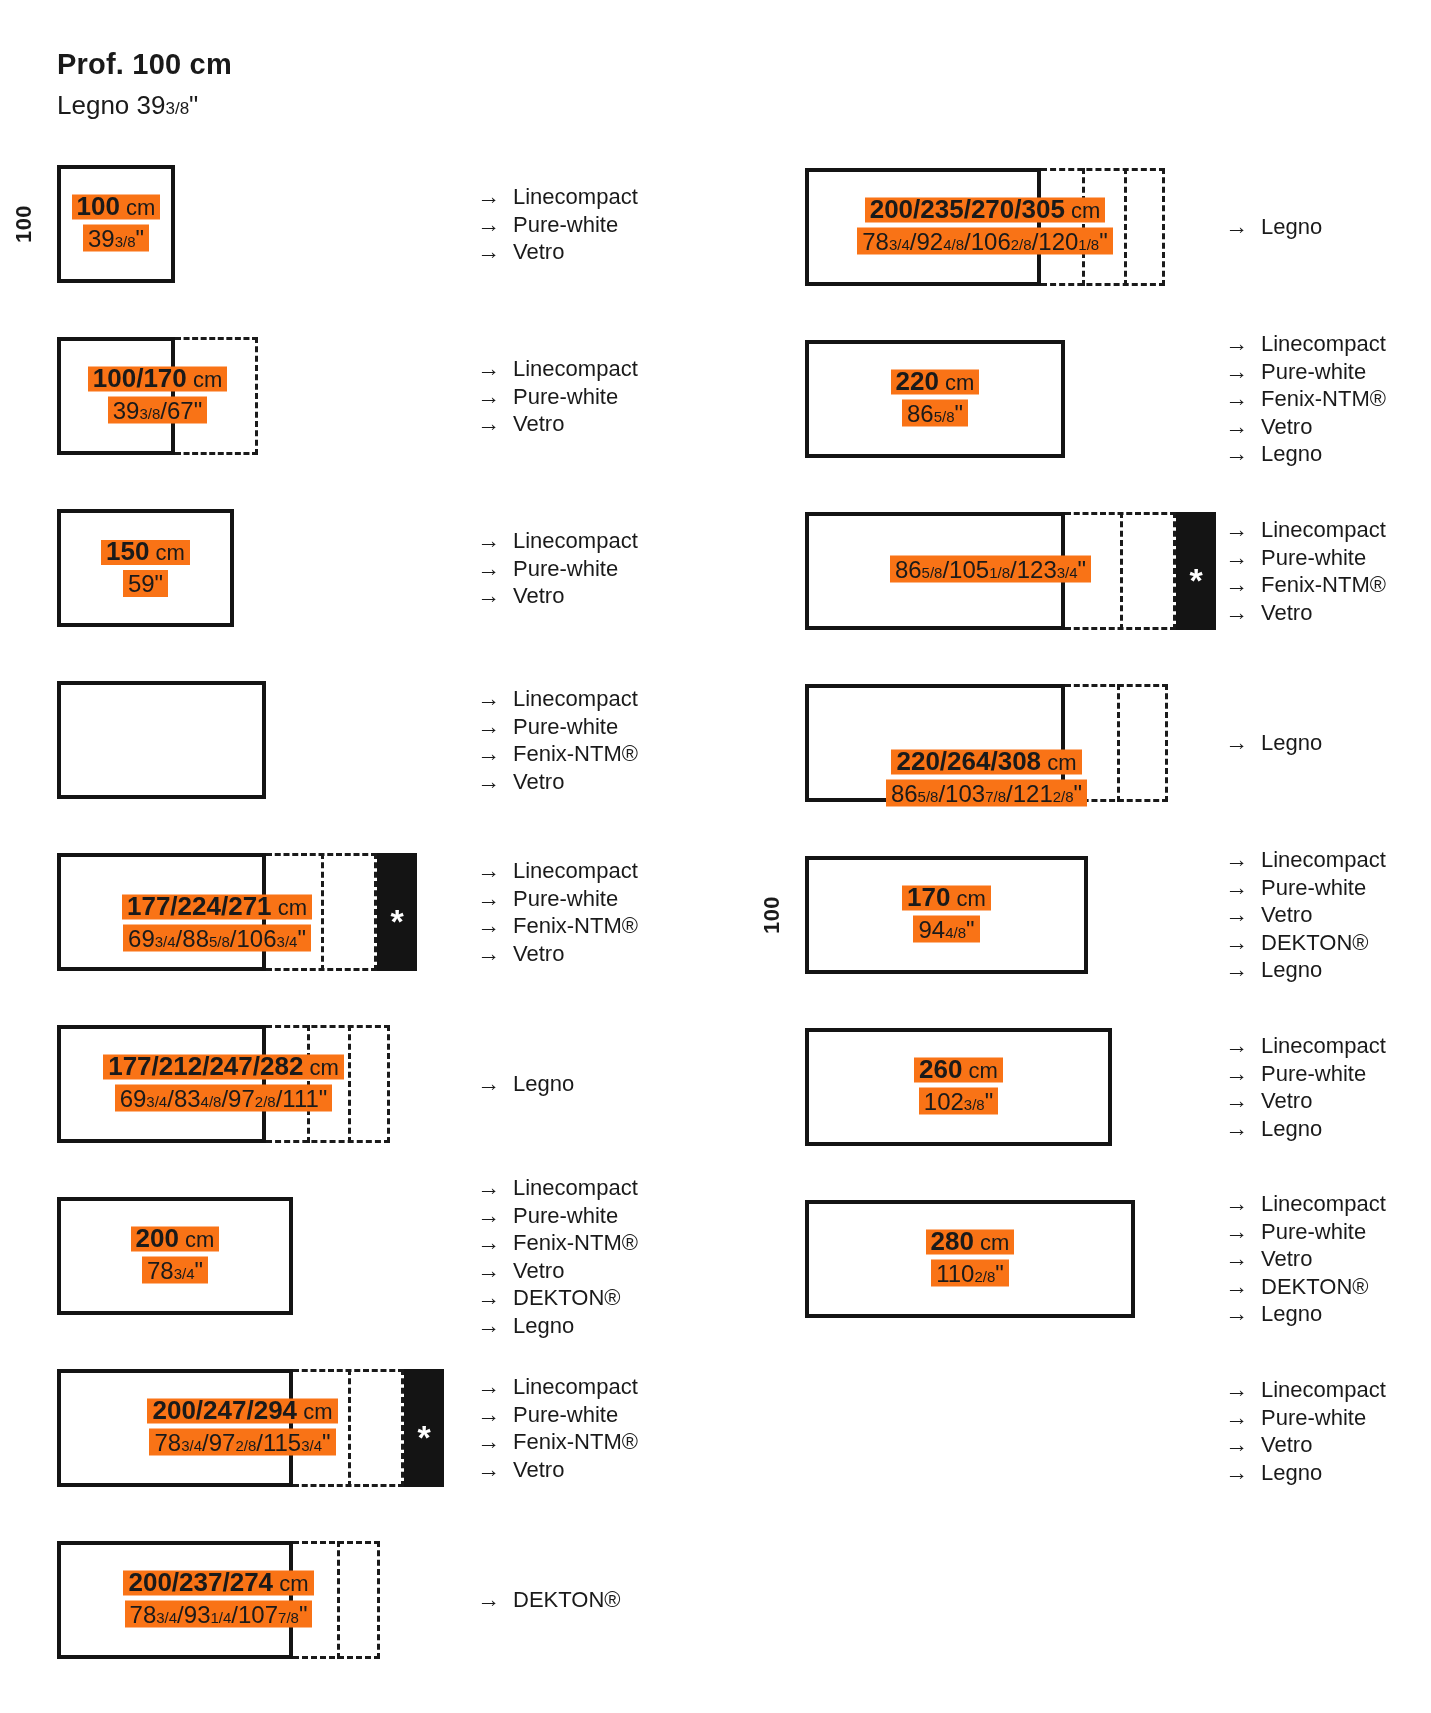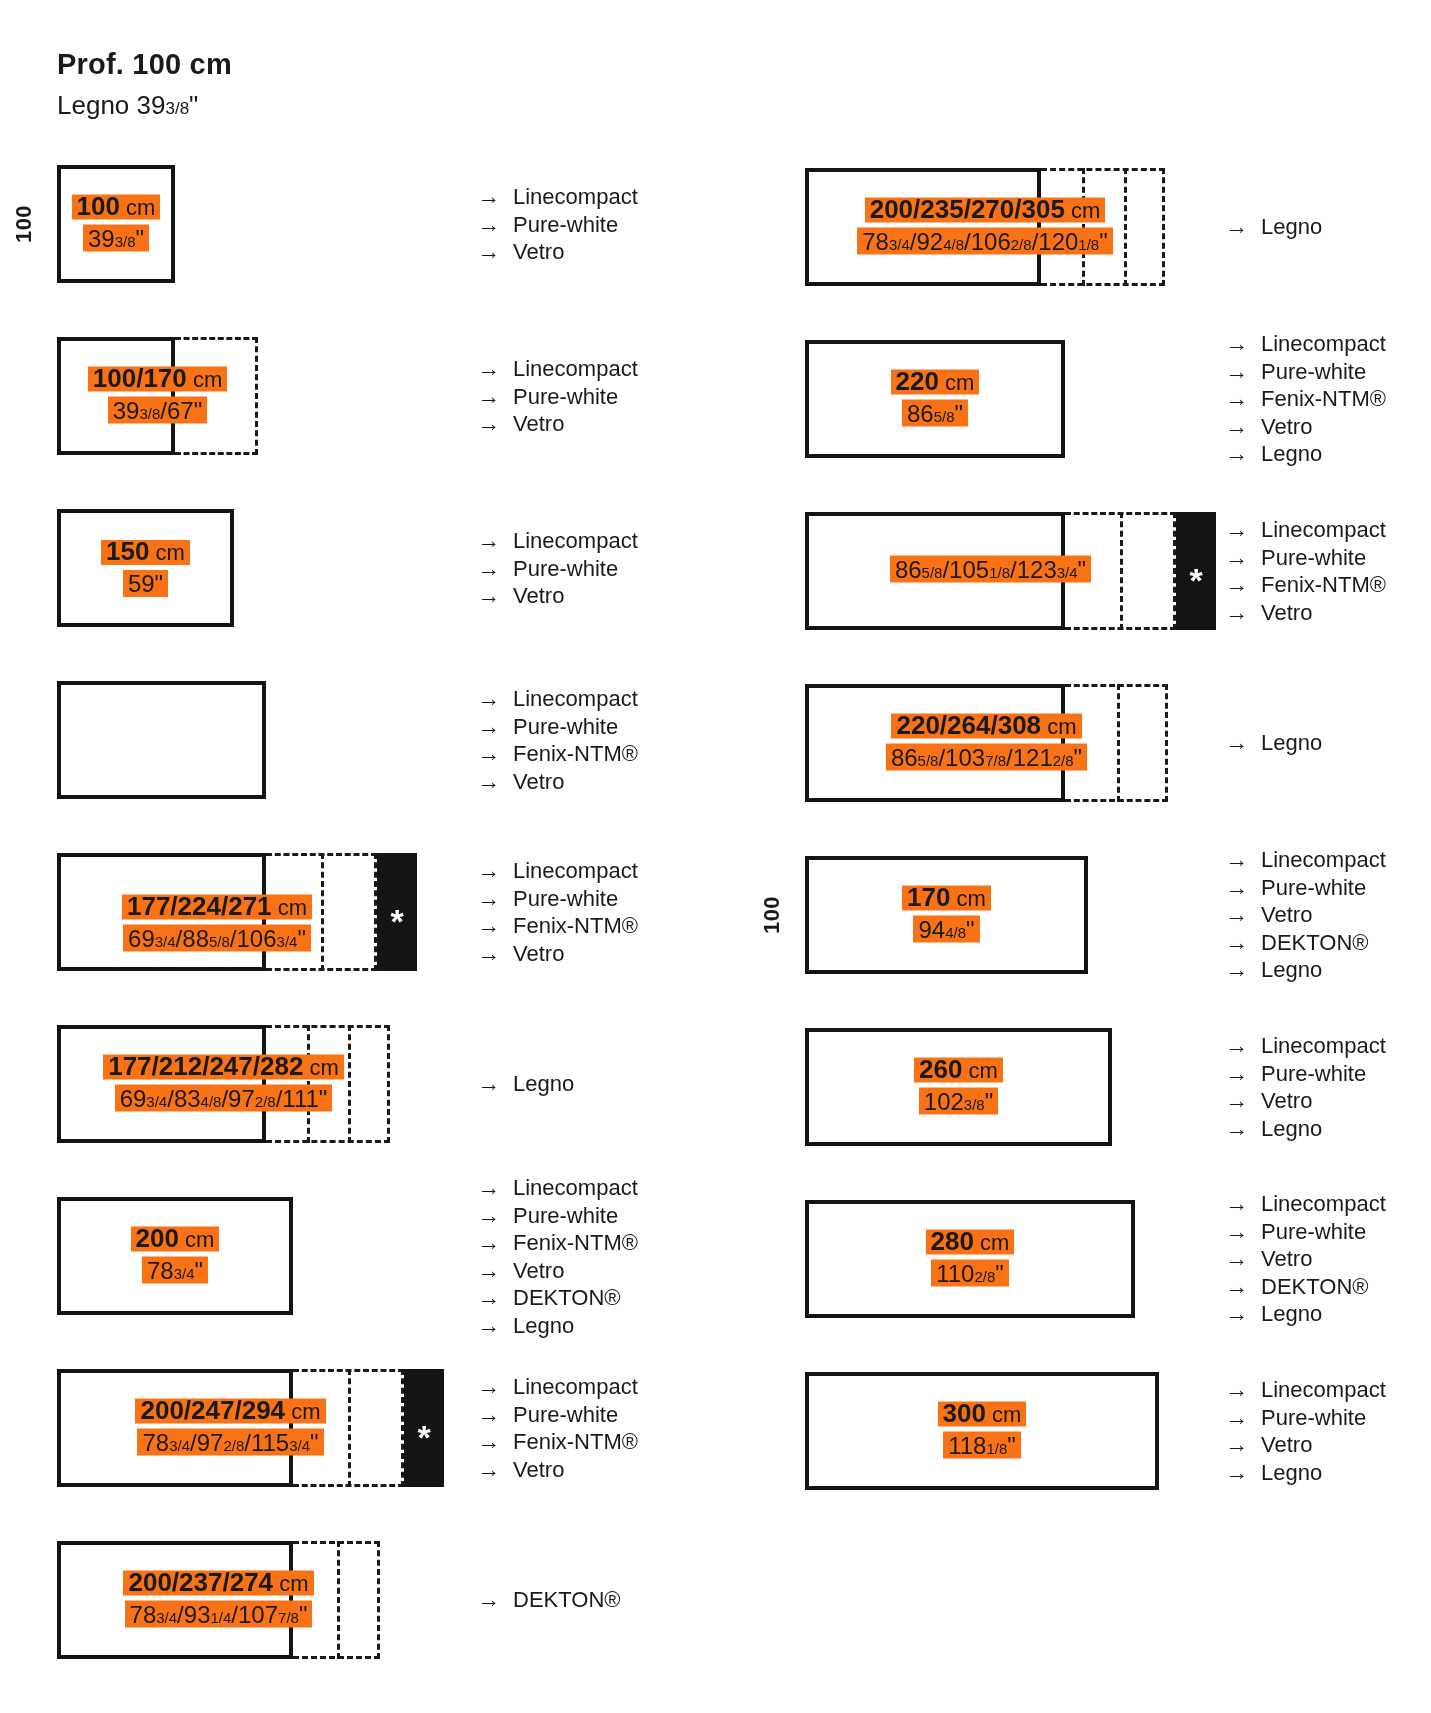--- a/index.html
+++ b/index.html
@@ -183,21 +183,21 @@
         </div>
       </div>
       <div class="row">
         <div class="figure" style="width: 387px;">
           <div class="solid-box" style="width: 236px;"></div>
           <div class="dashed-box" style="left: 236px; width: 111px;"></div>
           <div class="step-line" style="left: 291px;"></div>
           <div class="black-box" style="left: 347px; width: 40px;">
             <span class="star">*</span>
           </div>
-          <div class="fig-text" style="width: 347px;">
+          <div class="fig-text" style="width: 347px; padding-left: 12px;">
             <div class="line1"><span class="bg"><span class="sz">200/247/294</span> cm</span></div>
             <div class="line2"><span class="bg"><span>78</span><span class="f">3/4</span>/<span>97</span><span class="f">2/8</span>/<span>115</span><span class="f">3/4</span>"</span></div>
           </div>
         </div>
         <div class="mats">
           <div class="mat"><span class="arrow">→</span><span>Linecompact</span></div>
           <div class="mat"><span class="arrow">→</span><span>Pure-white</span></div>
           <div class="mat"><span class="arrow">→</span><span>Fenix-NTM®</span></div>
           <div class="mat"><span class="arrow">→</span><span>Vetro</span></div>
         </div>
@@ -266,21 +266,21 @@
           <div class="mat"><span class="arrow">→</span><span>Pure-white</span></div>
           <div class="mat"><span class="arrow">→</span><span>Fenix-NTM®</span></div>
           <div class="mat"><span class="arrow">→</span><span>Vetro</span></div>
         </div>
       </div>
       <div class="row">
         <div class="figure" style="width: 363px;">
           <div class="solid-box" style="width: 260px;"></div>
           <div class="dashed-box" style="left: 260px; width: 103px;"></div>
           <div class="step-line" style="left: 312px;"></div>
-          <div class="fig-text" style="width: 363px;">
+          <div class="fig-text" style="width: 363px; margin-top: 36px;">
             <div class="line1"><span class="bg"><span class="sz">220/264/308</span> cm</span></div>
             <div class="line2"><span class="bg"><span>86</span><span class="f">5/8</span>/<span>103</span><span class="f">7/8</span>/<span>121</span><span class="f">2/8</span>"</span></div>
           </div>
         </div>
         <div class="mats">
           <div class="mat"><span class="arrow">→</span><span>Legno</span></div>
         </div>
       </div>
       <div class="row">
         <div class="side">
@@ -326,27 +326,20 @@
         </div>
         <div class="mats">
           <div class="mat"><span class="arrow">→</span><span>Linecompact</span></div>
           <div class="mat"><span class="arrow">→</span><span>Pure-white</span></div>
           <div class="mat"><span class="arrow">→</span><span>Vetro</span></div>
           <div class="mat"><span class="arrow">→</span><span>DEKTON®</span></div>
           <div class="mat"><span class="arrow">→</span><span>Legno</span></div>
         </div>
       </div>
       <div class="row">
-        <div class="figure" style="width: 354px;">
-          <div class="solid-box" style="width: 354px;"></div>
-          <div class="fig-text" style="width: 354px;">
-            <div class="line1"><span class="bg"><span class="sz">300</span> cm</span></div>
-            <div class="line2"><span class="bg"><span>118</span><span class="f">1/8</span>"</span></div>
-          </div>
-        </div>
         <div class="mats">
           <div class="mat"><span class="arrow">→</span><span>Linecompact</span></div>
           <div class="mat"><span class="arrow">→</span><span>Pure-white</span></div>
           <div class="mat"><span class="arrow">→</span><span>Vetro</span></div>
           <div class="mat"><span class="arrow">→</span><span>Legno</span></div>
         </div>
       </div>
     </div>
 </div>
 

